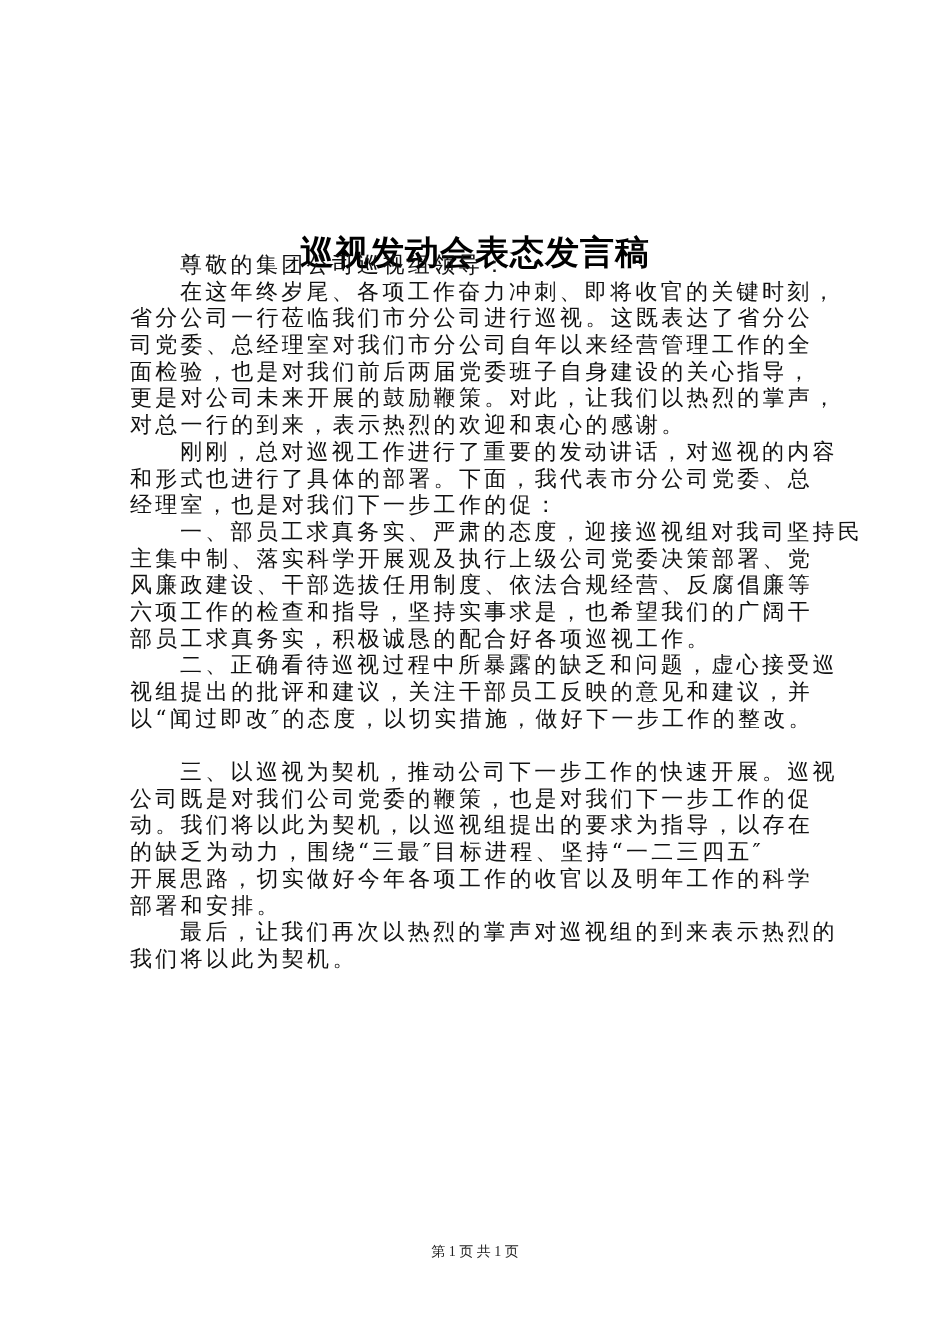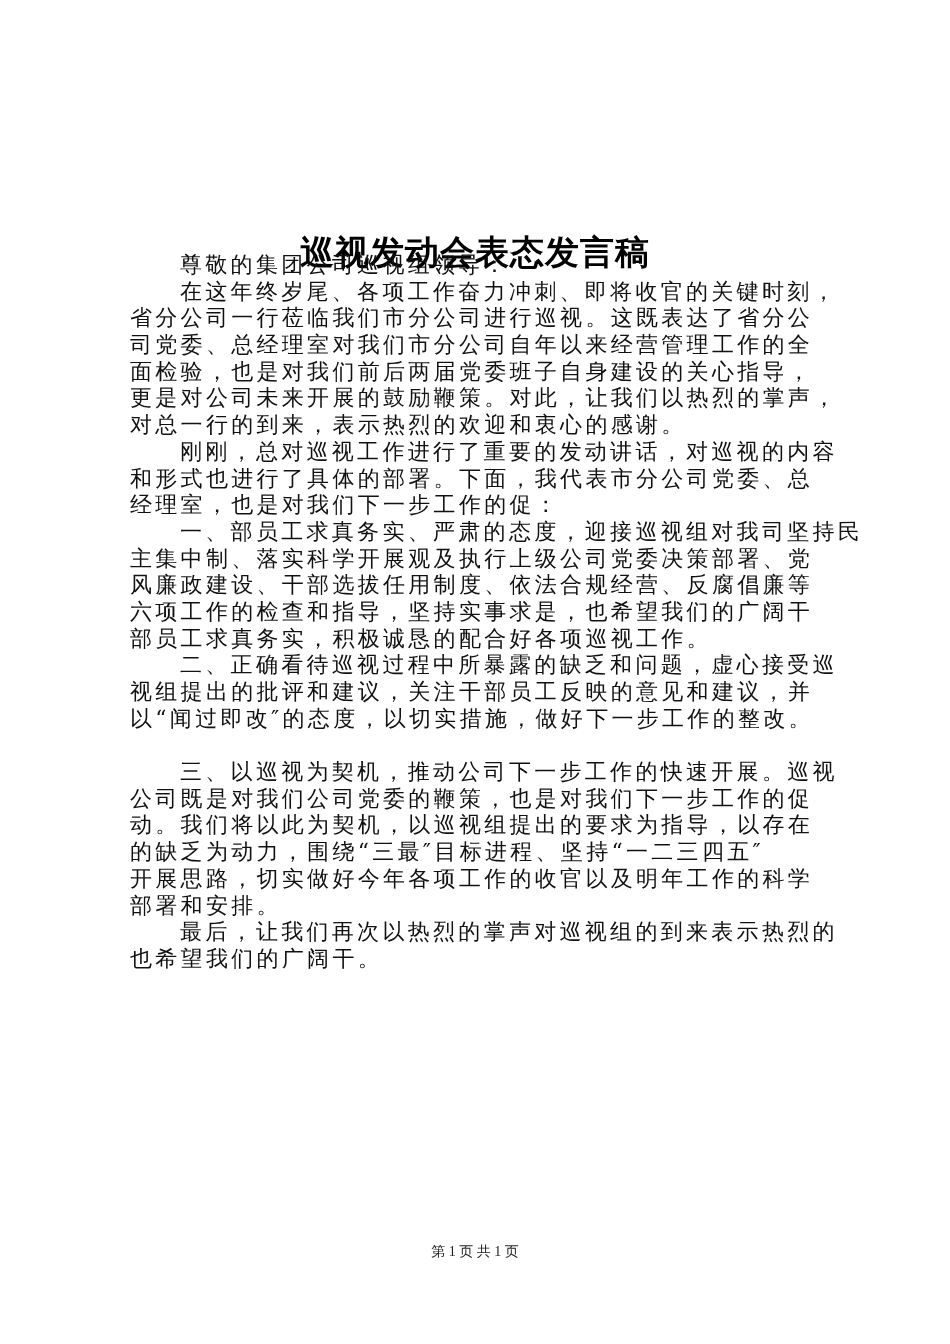--- a/index.html
+++ b/index.html
@@ -43,17 +43,17 @@
     <div class="line">视组提出的批评和建议，关注干部员工反映的意见和建议，并</div>
     <div class="line">以“闻过即改″的态度，以切实措施，做好下一步工作的整改。</div>
     <div class="line gap"></div>
     <div class="line indent">三、以巡视为契机，推动公司下一步工作的快速开展。巡视</div>
     <div class="line">公司既是对我们公司党委的鞭策，也是对我们下一步工作的促</div>
     <div class="line">动。我们将以此为契机，以巡视组提出的要求为指导，以存在</div>
     <div class="line">的缺乏为动力，围绕“三最″目标进程、坚持“一二三四五″</div>
     <div class="line">开展思路，切实做好今年各项工作的收官以及明年工作的科学</div>
     <div class="line">部署和安排。</div>
     <div class="line indent">最后，让我们再次以热烈的掌声对巡视组的到来表示热烈的</div>
-    <div class="line">也希望我们的广阔干。</div>
+    <div class="line">我们将以此为契机。</div>
   </div>
 
   <div class="footer">第 1 页  共 1 页</div>
 </div>
 
 </body></html>

